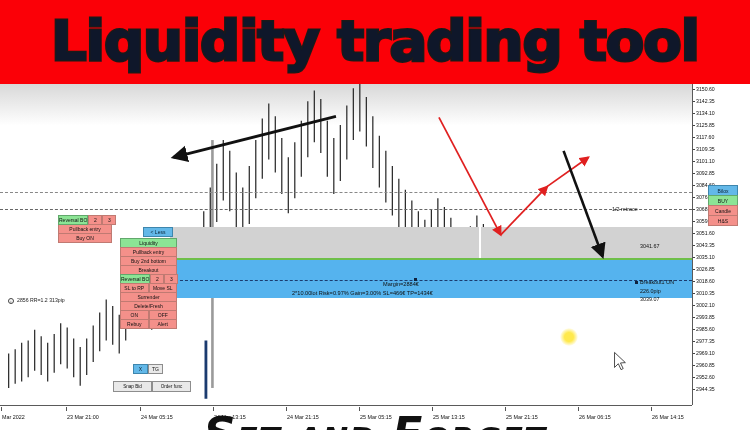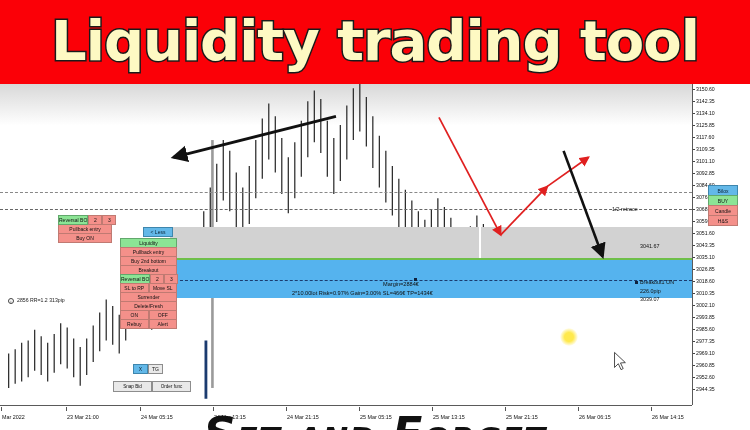--- a/index.html
+++ b/index.html
@@ -16,21 +16,21 @@
     background: #fb0007;
   }
   .banner-title {
     position: absolute; left: 0; top: 9px; width: 750px;
     text-align: center;
     font-family: "DejaVu Sans", sans-serif;
     font-weight: bold;
     font-size: 56px;
     line-height: 64px;
     letter-spacing: -1px;
-    color: #fef9c3;
+    color: #0f172a;
     -webkit-text-stroke: 3px #1a1a1a;
     paint-order: stroke fill;
     white-space: nowrap;
   }
 
   
   .chart {
     position: absolute; left: 0; top: 84px; width: 750px; height: 346px;
     background: linear-gradient(180deg,#d8d8d8 0%, #ffffff 12%, #ffffff 100%);
     overflow: hidden;

